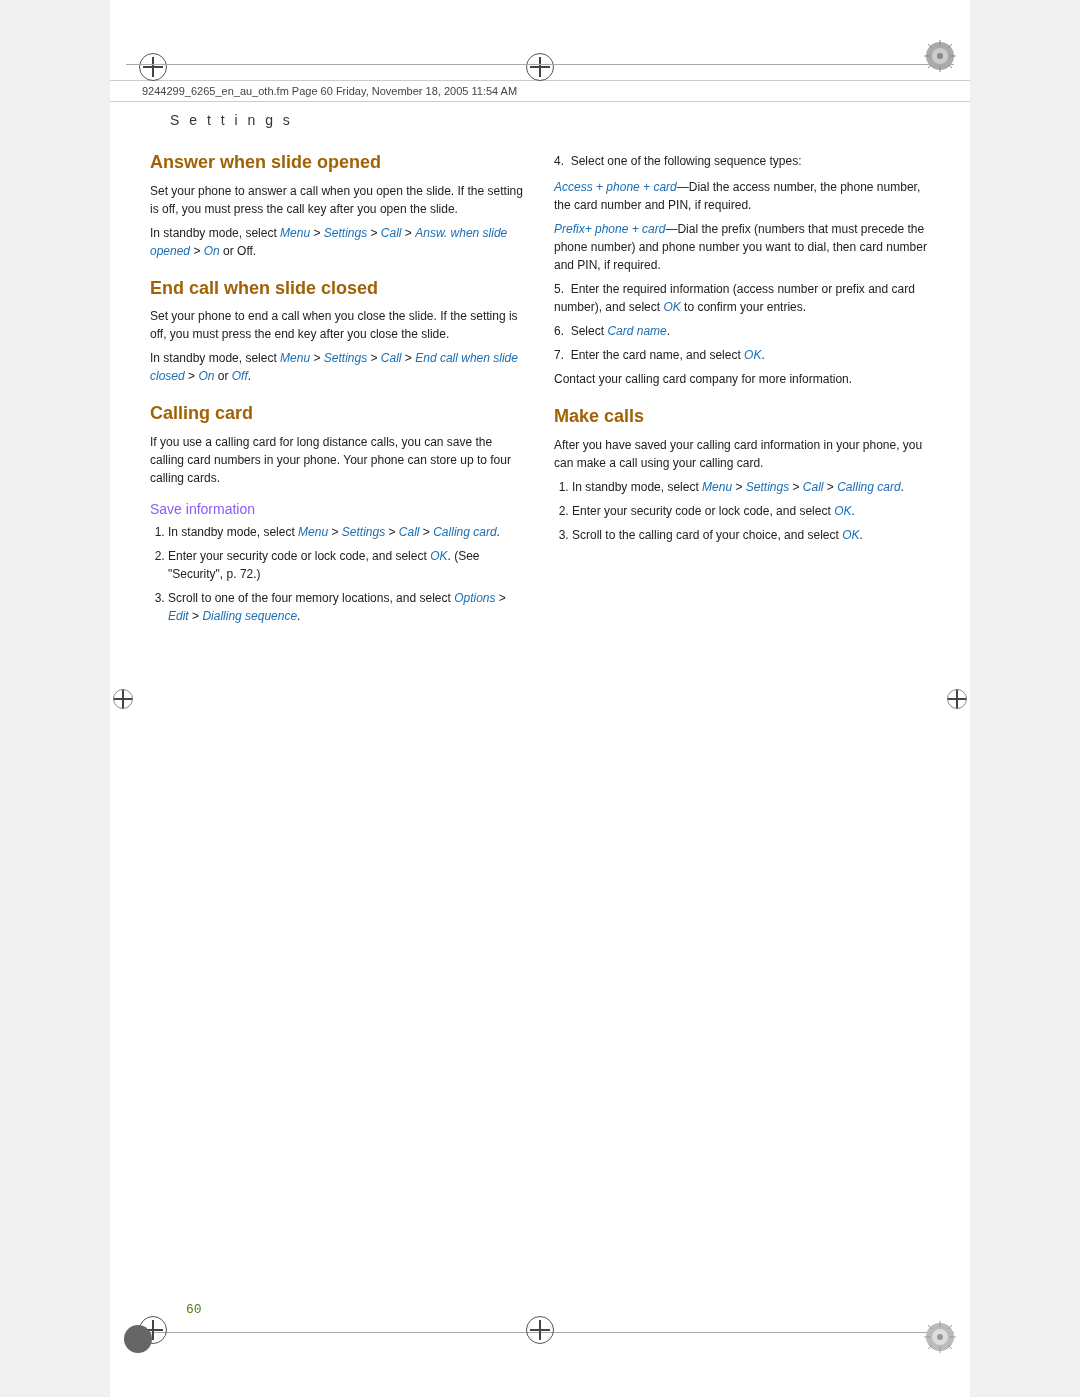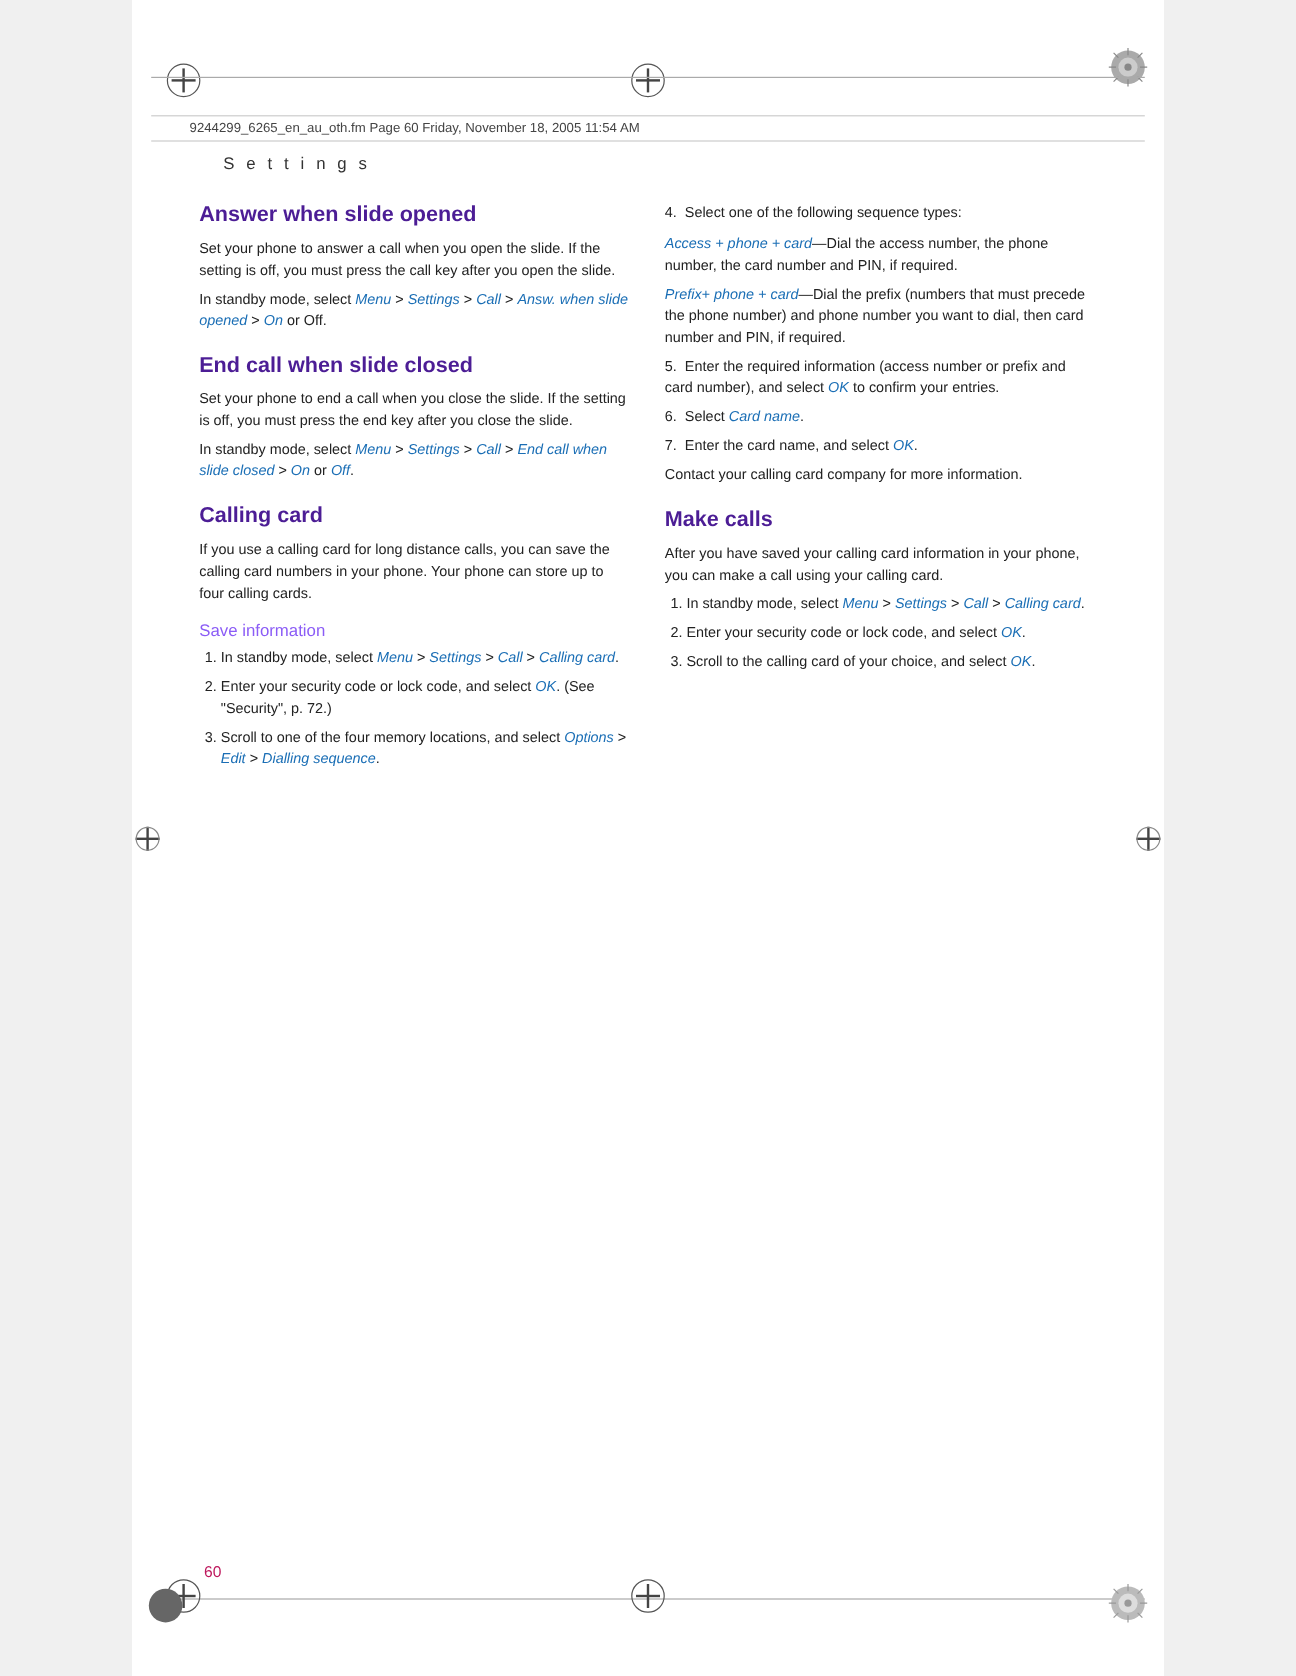--- a/index.html
+++ b/index.html
@@ -13,21 +13,21 @@
       justify-content: center;
       align-items: flex-start;
     }
 
     .page {
       background: #ffffff;
       width: 860px;
       min-height: 1397px;
       margin: 0 auto;
       position: relative;
-      padding: 16px;
+      padding: 0;
     }
 
     .crosshair {
       position: absolute;
       width: 20px;
       height: 20px;
     }
     .crosshair::before, .crosshair::after {
       content: '';
       position: absolute;
@@ -118,21 +118,21 @@
     .col-right {
       flex: 1;
       max-width: 380px;
     }
 
     
     h2 {
       font-family: 'Trebuchet MS', Arial, sans-serif;
       font-size: 18px;
       font-weight: bold;
-      color: #4c1d95;
+      color: #a16207;
       margin-bottom: 8px;
       margin-top: 18px;
       line-height: 1.2;
     }
 
     h3 {
       font-family: 'Trebuchet MS', Arial, sans-serif;
       font-size: 14px;
       font-weight: normal;
       color: #8b5cf6;
@@ -161,24 +161,24 @@
     }
 
     ol li {
       margin-bottom: 6px;
       line-height: 1.5;
     }
 
     .page-number {
       position: absolute;
       bottom: 80px;
-      left: 60px;
+      left: 76px;
       font-size: 13px;
-      font-family: Liberation Sans, sans-serif;
-      color: #be185d;
+      font-family: Liberation Mono, monospace;
+      color: #4d7c0f;
     }
 
     
     .reg-top-left { top: 52px; left: 28px; }
     .reg-top-center { top: 52px; left: 50%; transform: translateX(-50%); }
     .reg-bottom-left { bottom: 52px; left: 28px; }
     .reg-bottom-center { bottom: 52px; left: 50%; transform: translateX(-50%); }
     .reg-mid-left { top: 50%; left: 6px; transform: translateY(-50%); }
     .reg-mid-right { top: 50%; right: 6px; transform: translateY(-50%); }
   </style>

